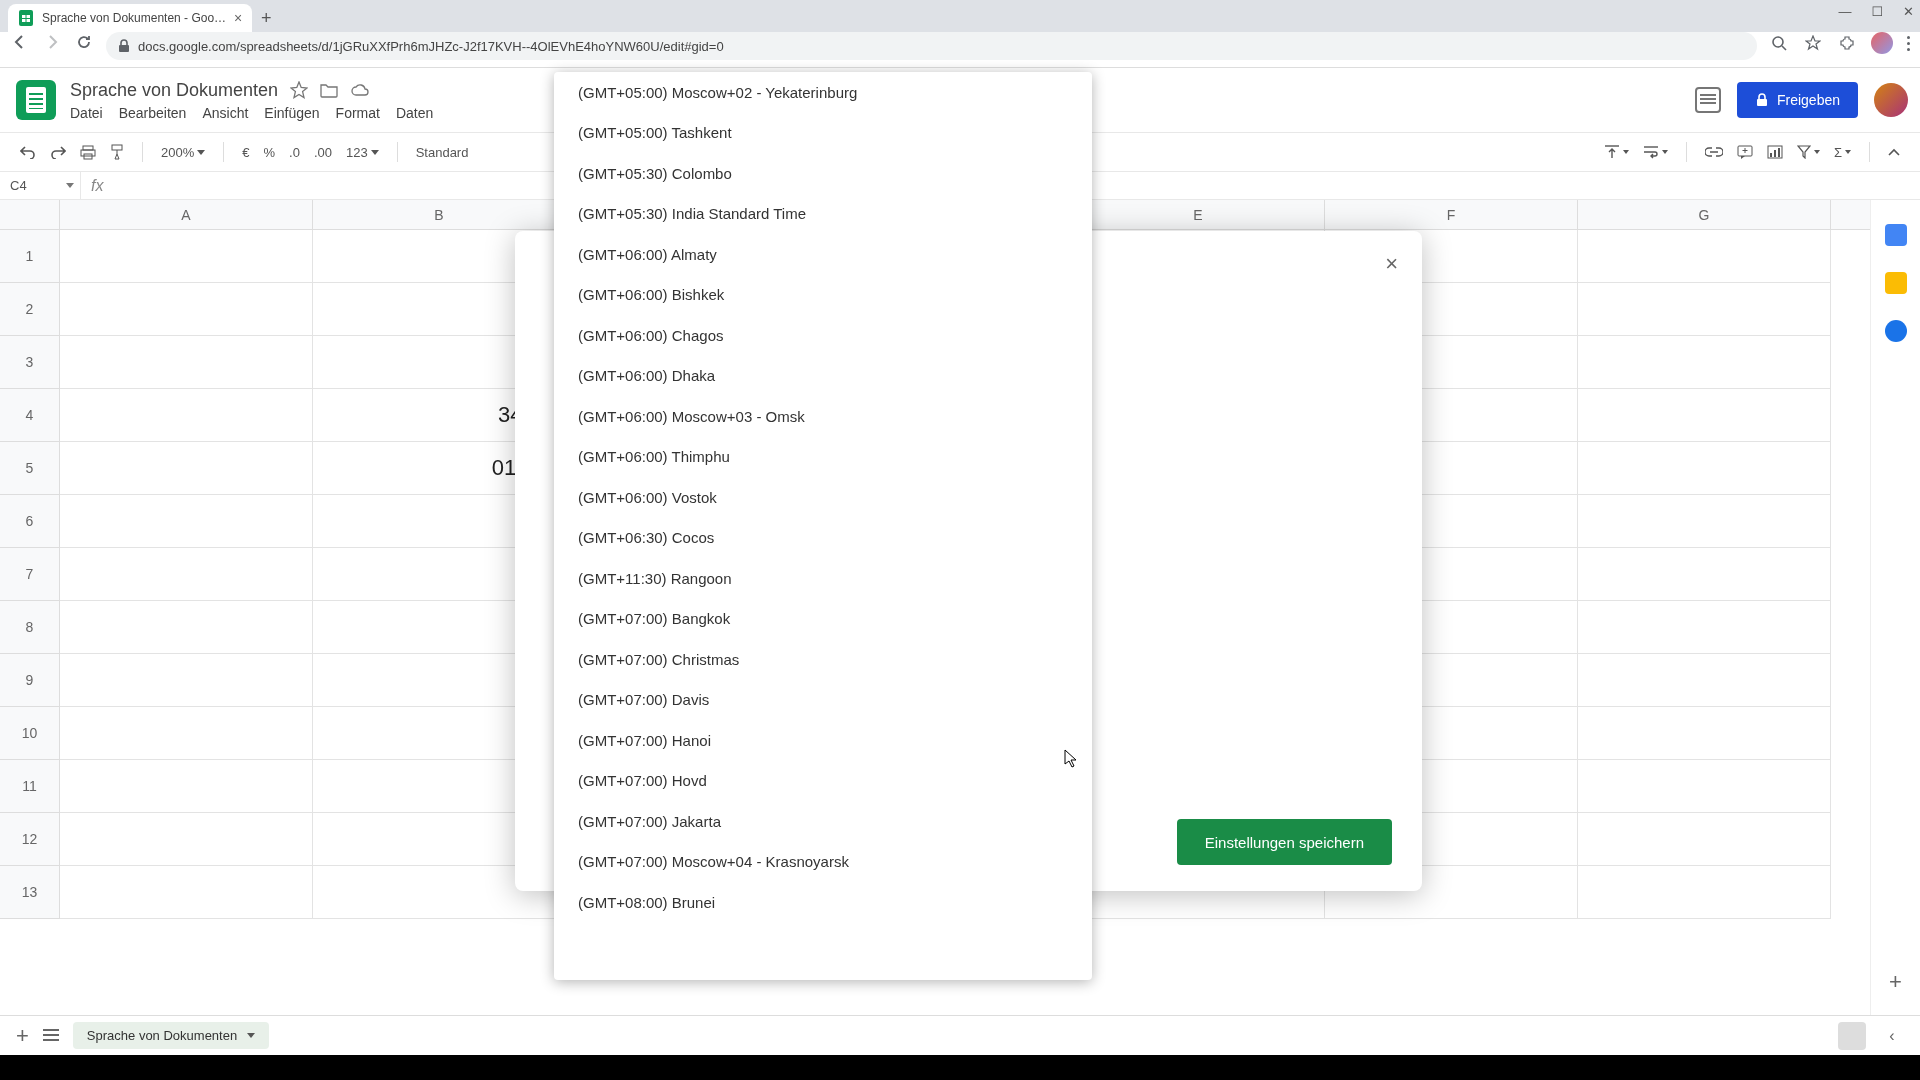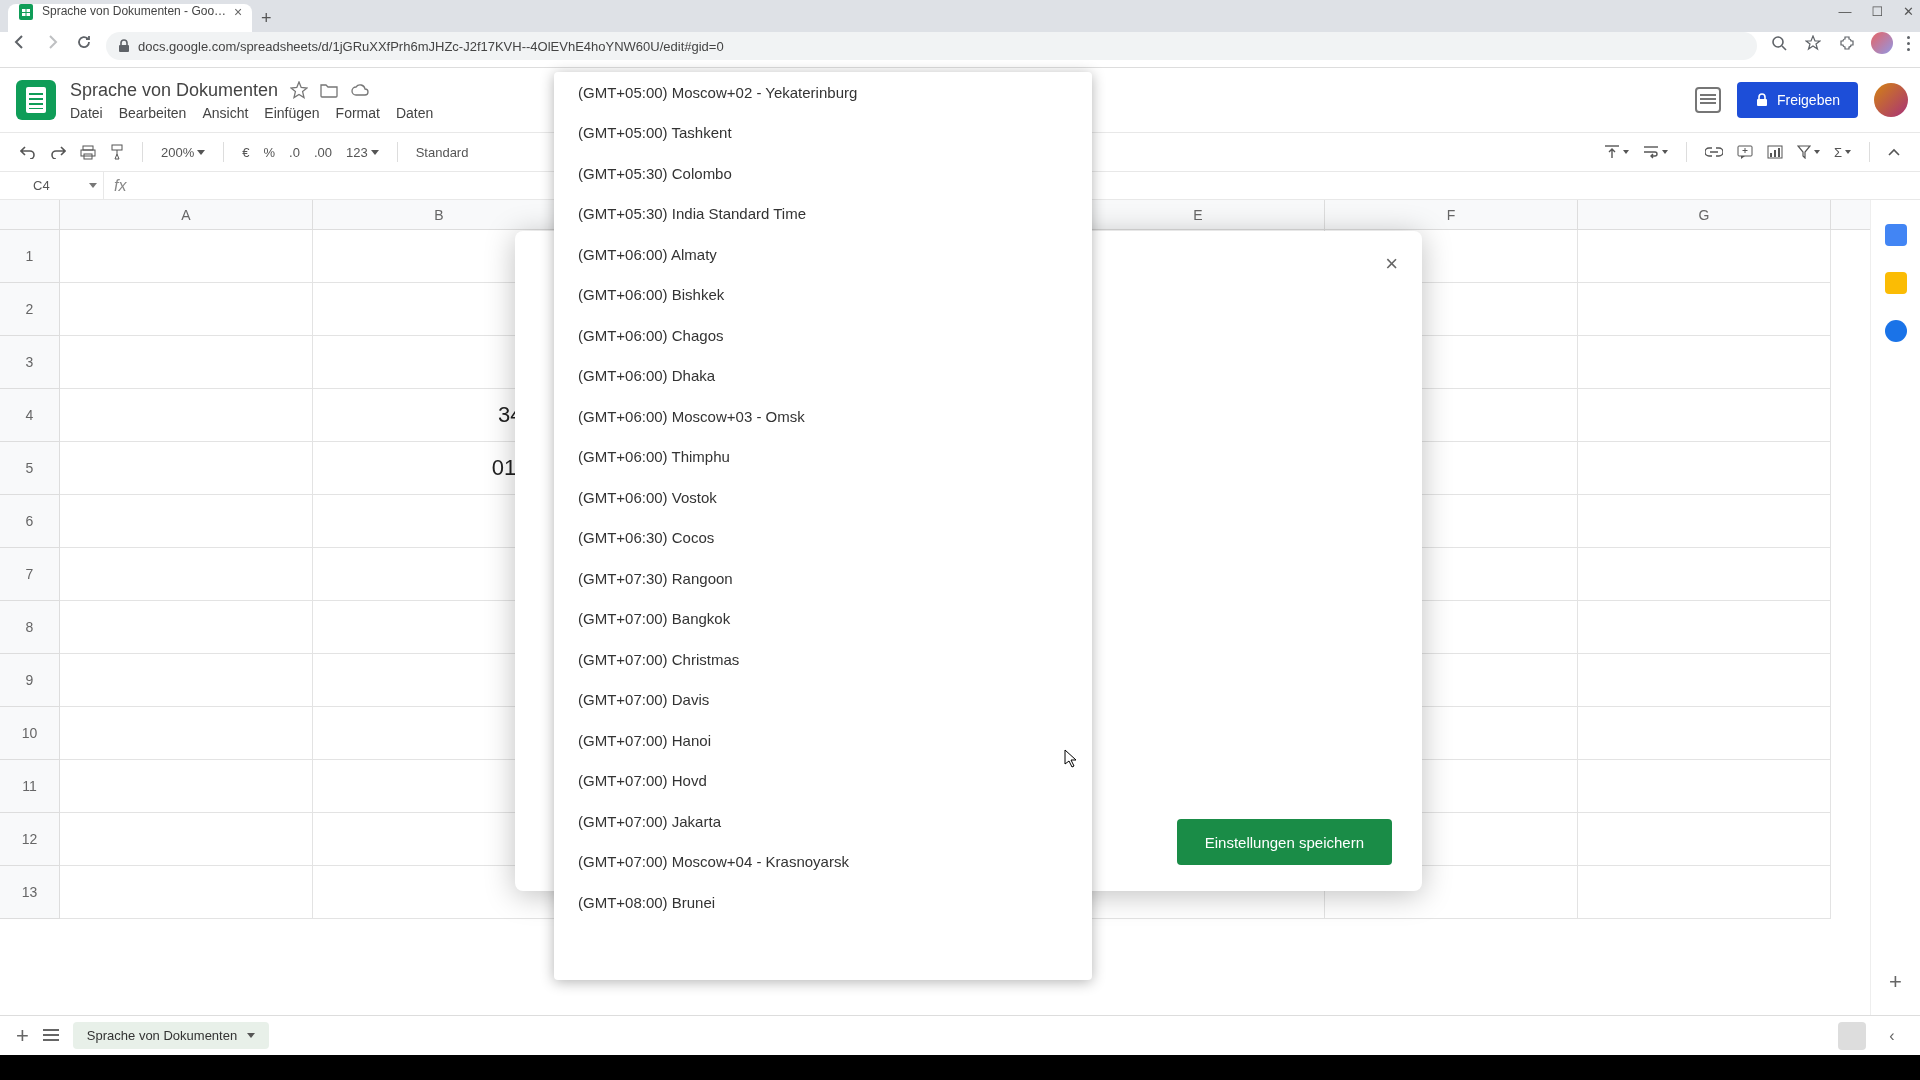--- a/index.html
+++ b/index.html
@@ -1,21 +1,21 @@
 <!DOCTYPE html>
 <html><head>
 <meta charset="utf-8">
 <style>
 * { box-sizing: border-box; margin: 0; padding: 0; font-family: Arial, sans-serif; }
 body { background: #000; width: 1920px; height: 1080px; overflow: hidden; position: relative; }
 
 .chrome-frame { position: absolute; top: 0; left: 0; width: 1920px; height: 1055px; background: #fff; }
 
 .tab-strip { height: 32px; background: #dee1e6; display: flex; align-items: flex-end; padding-left: 8px; }
-.browser-tab { height: 28px; background: #fff; border-radius: 8px 8px 0 0; display: flex; align-items: flex-start; padding: 0 10px; gap: 8px; font-size: 12px; color: #444; min-width: 240px; }
+.browser-tab { height: 28px; background: #fff; border-radius: 8px 8px 0 0; display: flex; align-items: center; padding: 0 10px; gap: 8px; font-size: 12px; color: #444; min-width: 240px; }
 .tab-favicon { width: 16px; height: 16px; display:flex; align-items:center; justify-content:center;}
 .tab-close { margin-left: auto; font-size: 14px; color: #666; }
 .new-tab { width: 28px; height: 28px; display:flex; align-items:center; justify-content:center; color:#555; font-size:18px;}
 .window-controls { position:absolute; right:6px; top:4px; display:flex; gap:20px; color:#555; font-size:13px;}
 
 .addr-bar { height: 36px; background: #fff; border-bottom: 1px solid #ddd; display: flex; align-items: flex-start; padding: 0 10px; gap: 12px; }
 .nav-icon { width:20px; height:20px; display:flex; align-items:center; justify-content:center; color:#5f6368; }
 .url-field { flex: 1; background: #f1f3f4; border-radius: 14px; height: 28px; display:flex; align-items:center; padding: 0 12px; font-size: 13px; color:#444; gap:8px;}
 .addr-right { display:flex; gap:14px; align-items:center;}
 .avatar-sm { width:22px; height:22px; border-radius:50%; background: linear-gradient(135deg,#e66465,#9198e5); }
@@ -35,21 +35,21 @@
 .share-btn { background:#1d4ed8; color:#fff; border:none; border-radius:4px; height:36px; padding:0 18px; display:flex; align-items:center; gap:8px; font-size:14px;}
 .avatar-lg { width:34px; height:34px; border-radius:50%; background: linear-gradient(135deg,#d38312,#a83279);}
 .comment-icon{width:26px;height:26px;border:2px solid #767676;border-radius:4px;position:relative;}
 .comment-icon::after{content:"";position:absolute;left:3px;right:3px;top:5px;height:2px;background:#767676;box-shadow:0 4px 0 #767676, 0 8px 0 #767676;}
 
 .toolbar { height:40px; border-top:1px solid #e8e8e8; border-bottom:1px solid #e8e8e8; display:flex; align-items:center; padding:0 20px; gap:14px; font-size:13px; color:#555; background:#fff;}
 .toolbar .sep{ width:1px; height:20px; background:#ddd; margin:0 4px;}
 .tool-item{display:flex; align-items:center; gap:3px;}
 .toolbar-right{margin-left:auto;}
 
-.name-box-row { height:28px; display:flex; align-items:center; border-bottom:1px solid #e8e8e8; background:#fff;padding-left:23px;}
+.name-box-row { height:28px; display:flex; align-items:center; border-bottom:1px solid #e8e8e8; background:#fff;}
 .name-box { width:80px; padding-left:10px; font-size:13px; color:#555; display:flex; align-items:center; justify-content:space-between; padding-right:6px;}
 .fx-label{ padding:0 10px; font-style:italic; color:#888; border-left:1px solid #e8e8e8; height:100%; display:flex; align-items:center;}
 
 .sheet-area { position:relative; height: calc(100% - 32px - 36px - 64px - 40px - 28px - 40px); background:#fff; display:flex;}
 .grid { flex:1; overflow:hidden; position:relative;}
 .col-headers{ display:flex; height:30px; background:#f8f9fa; border-bottom:1px solid #ddd;}
 .corner{ width:60px; border-right:1px solid #ddd;}
 .col-h{ width:253px; text-align:center; font-size:14px; color:#666; border-right:1px solid #ddd; display:flex; align-items:center; justify-content:center;}
 .rows{}
 .row{ display:flex; height:53px;}
@@ -510,21 +510,21 @@
       <div class="dd-item">(GMT+05:30) Colombo</div>
       <div class="dd-item">(GMT+05:30) India Standard Time</div>
       <div class="dd-item">(GMT+06:00) Almaty</div>
       <div class="dd-item">(GMT+06:00) Bishkek</div>
       <div class="dd-item">(GMT+06:00) Chagos</div>
       <div class="dd-item">(GMT+06:00) Dhaka</div>
       <div class="dd-item">(GMT+06:00) Moscow+03 - Omsk</div>
       <div class="dd-item">(GMT+06:00) Thimphu</div>
       <div class="dd-item">(GMT+06:00) Vostok</div>
       <div class="dd-item">(GMT+06:30) Cocos</div>
-      <div class="dd-item">(GMT+07:30) Rangoon</div>
+      <div class="dd-item">(GMT+11:30) Rangoon</div>
       <div class="dd-item">(GMT+07:00) Bangkok</div>
       <div class="dd-item">(GMT+07:00) Christmas</div>
       <div class="dd-item">(GMT+07:00) Davis</div>
       <div class="dd-item">(GMT+07:00) Hanoi</div>
       <div class="dd-item">(GMT+07:00) Hovd</div>
       <div class="dd-item">(GMT+07:00) Jakarta</div>
       <div class="dd-item">(GMT+07:00) Moscow+04 - Krasnoyarsk</div>
       <div class="dd-item">(GMT+08:00) Brunei</div>
     </div>
 </div>

